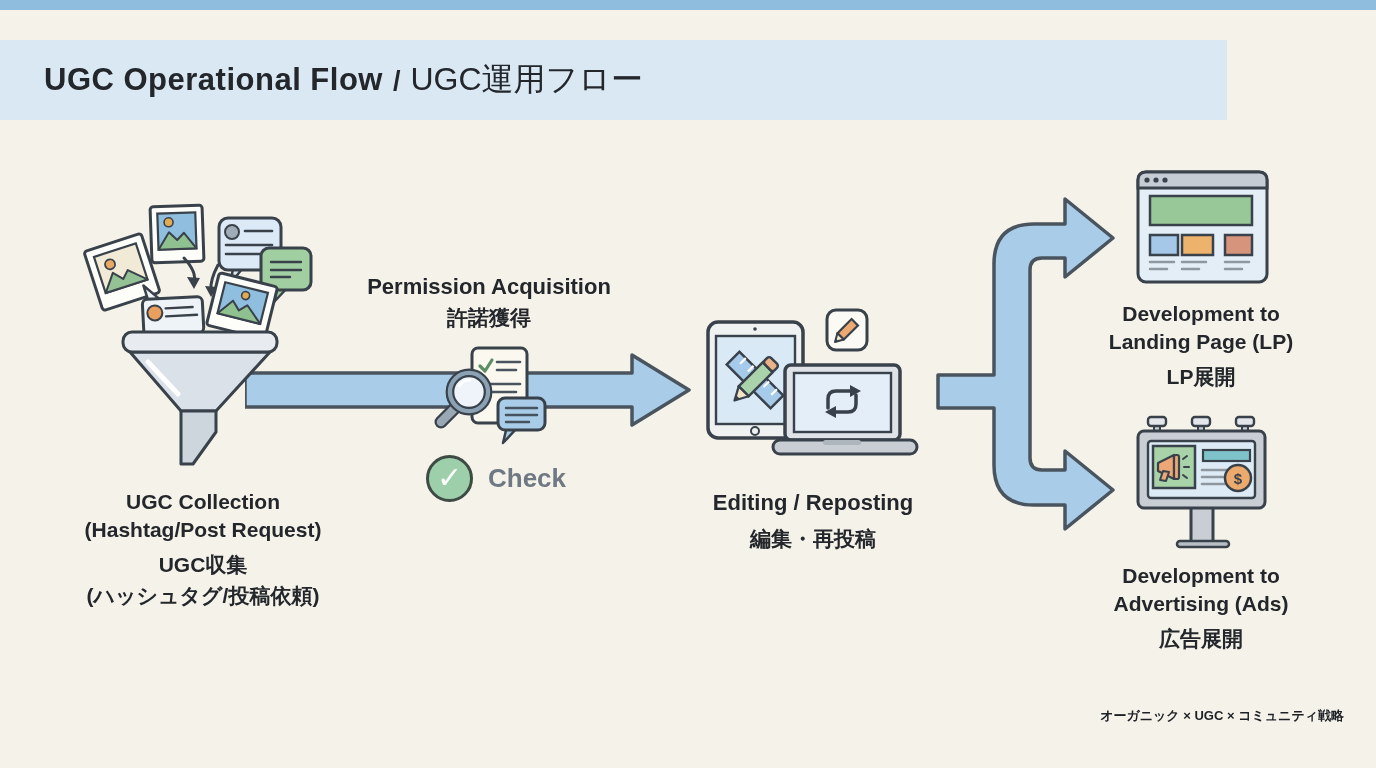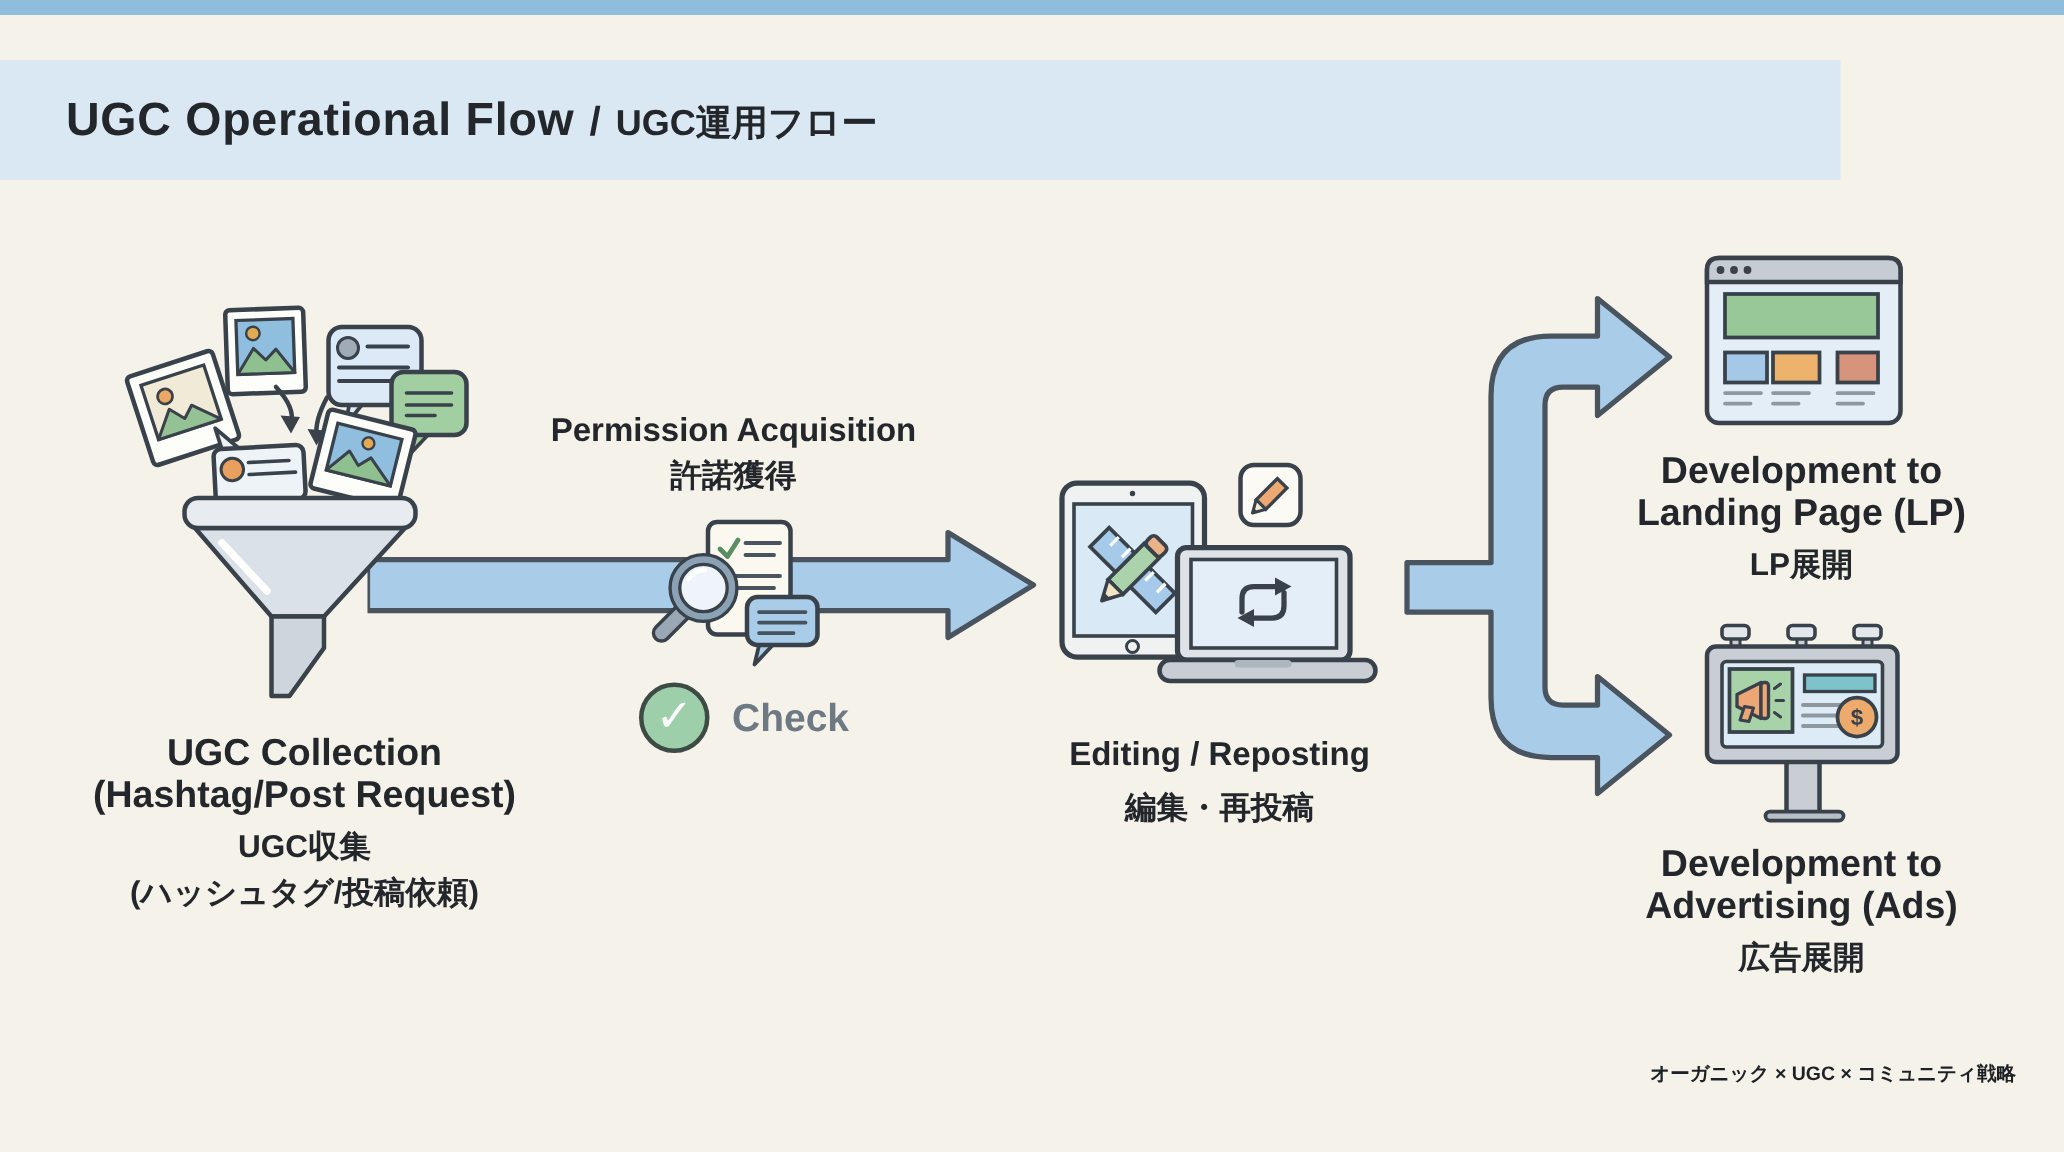--- a/index.html
+++ b/index.html
@@ -7,24 +7,24 @@
     --arrow-fill:#a9cde9; --arrow-outline:#49545f; --outline-ink:#39414a;
     --text-dark:#23272c; --check-green:#9ccfaa; --muted-gray:#6f7983;
   }
   *{margin:0;padding:0;box-sizing:border-box;}
   body{font-family:"Liberation Sans","DejaVu Sans",sans-serif;background:#888;}
   .canvas{position:relative;width:1376px;height:768px;background:var(--background);overflow:hidden;}
   .header-strip{position:absolute;left:0;top:0;width:1376px;height:10px;background:var(--header-strip);}
   .header-band{position:absolute;left:0;top:10px;width:1227px;height:80px;background:var(--header-band);display:flex;align-items:center;padding-left:44px;margin-top:30px;}
   .title-en{font-size:31px;font-weight:600;color:var(--text-dark);letter-spacing:.5px;}
   .title-sep{font-size:27px;font-weight:600;color:var(--text-dark);margin:0 10px;}
-  .title-ja{font-size:24px;font-weight:700;color:var(--text-dark);}
+  .title-ja{font-size:32px;font-weight:400;color:var(--text-dark);}
   .abs{position:absolute;}
   .label{position:absolute;text-align:center;color:var(--text-dark);}
-  .label .en{font-size:25px;font-weight:700;line-height:28px;}
+  .label .en{font-size:21px;font-weight:700;line-height:28px;}
   .label .en-lg{font-size:22px;font-weight:700;line-height:30px;}
   .label .ja{font-size:21px;font-weight:700;line-height:31px;}
   .label .ja-pad{padding-top:5px;}
   .check-row{position:absolute;left:426px;top:455px;display:flex;align-items:center;}
   .check-circle{width:47px;height:47px;border-radius:50%;background:var(--check-green);border:3.5px solid #3e4a44;display:flex;align-items:center;justify-content:center;}
   .check-glyph{color:#ffffff;font-size:30px;font-weight:900;line-height:1;transform:translateY(-1px);}
   .check-label{margin-left:15px;font-size:26px;font-weight:600;color:var(--muted-gray);}
   .footer{position:absolute;right:32px;top:702px;text-align:right;color:#1d2126;}
   .footer .en{font-size:15.5px;font-weight:700;line-height:24px;}
   .footer .ja{font-size:13px;font-weight:700;line-height:27px;}

